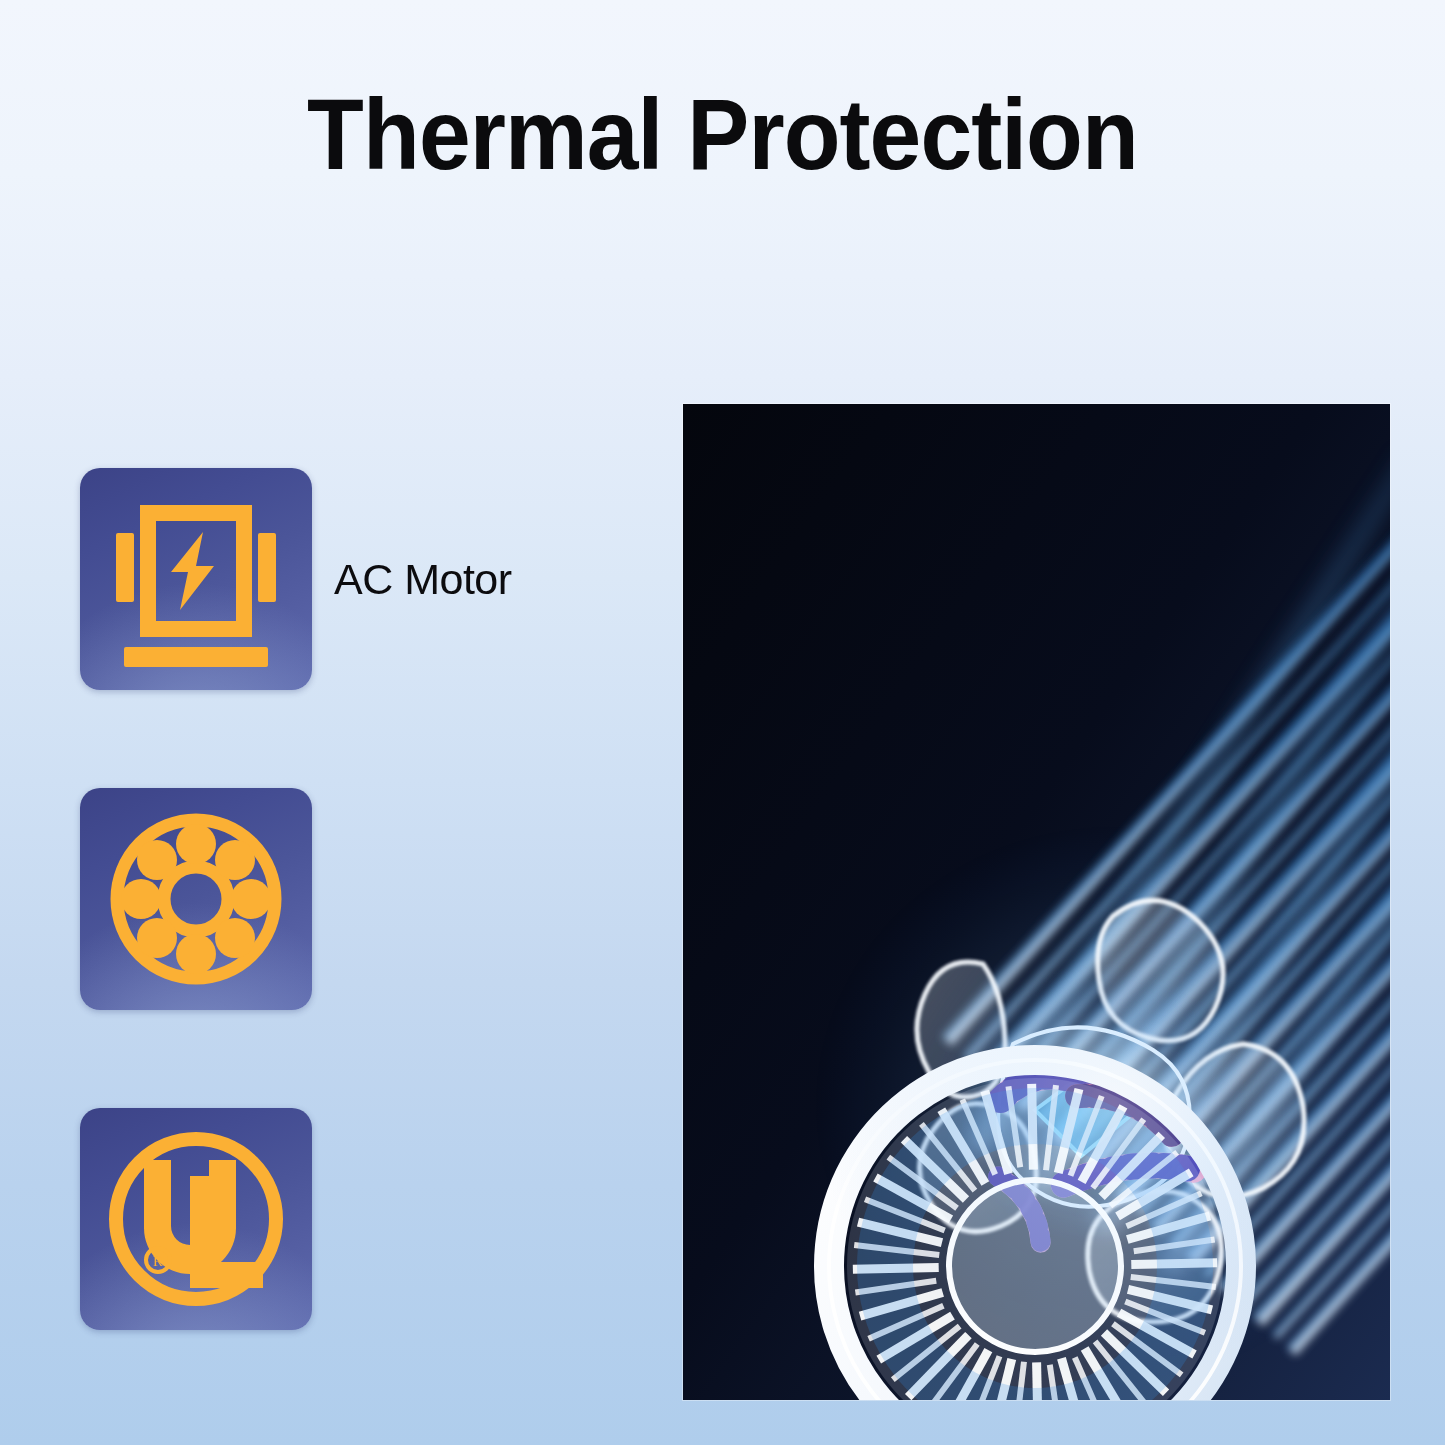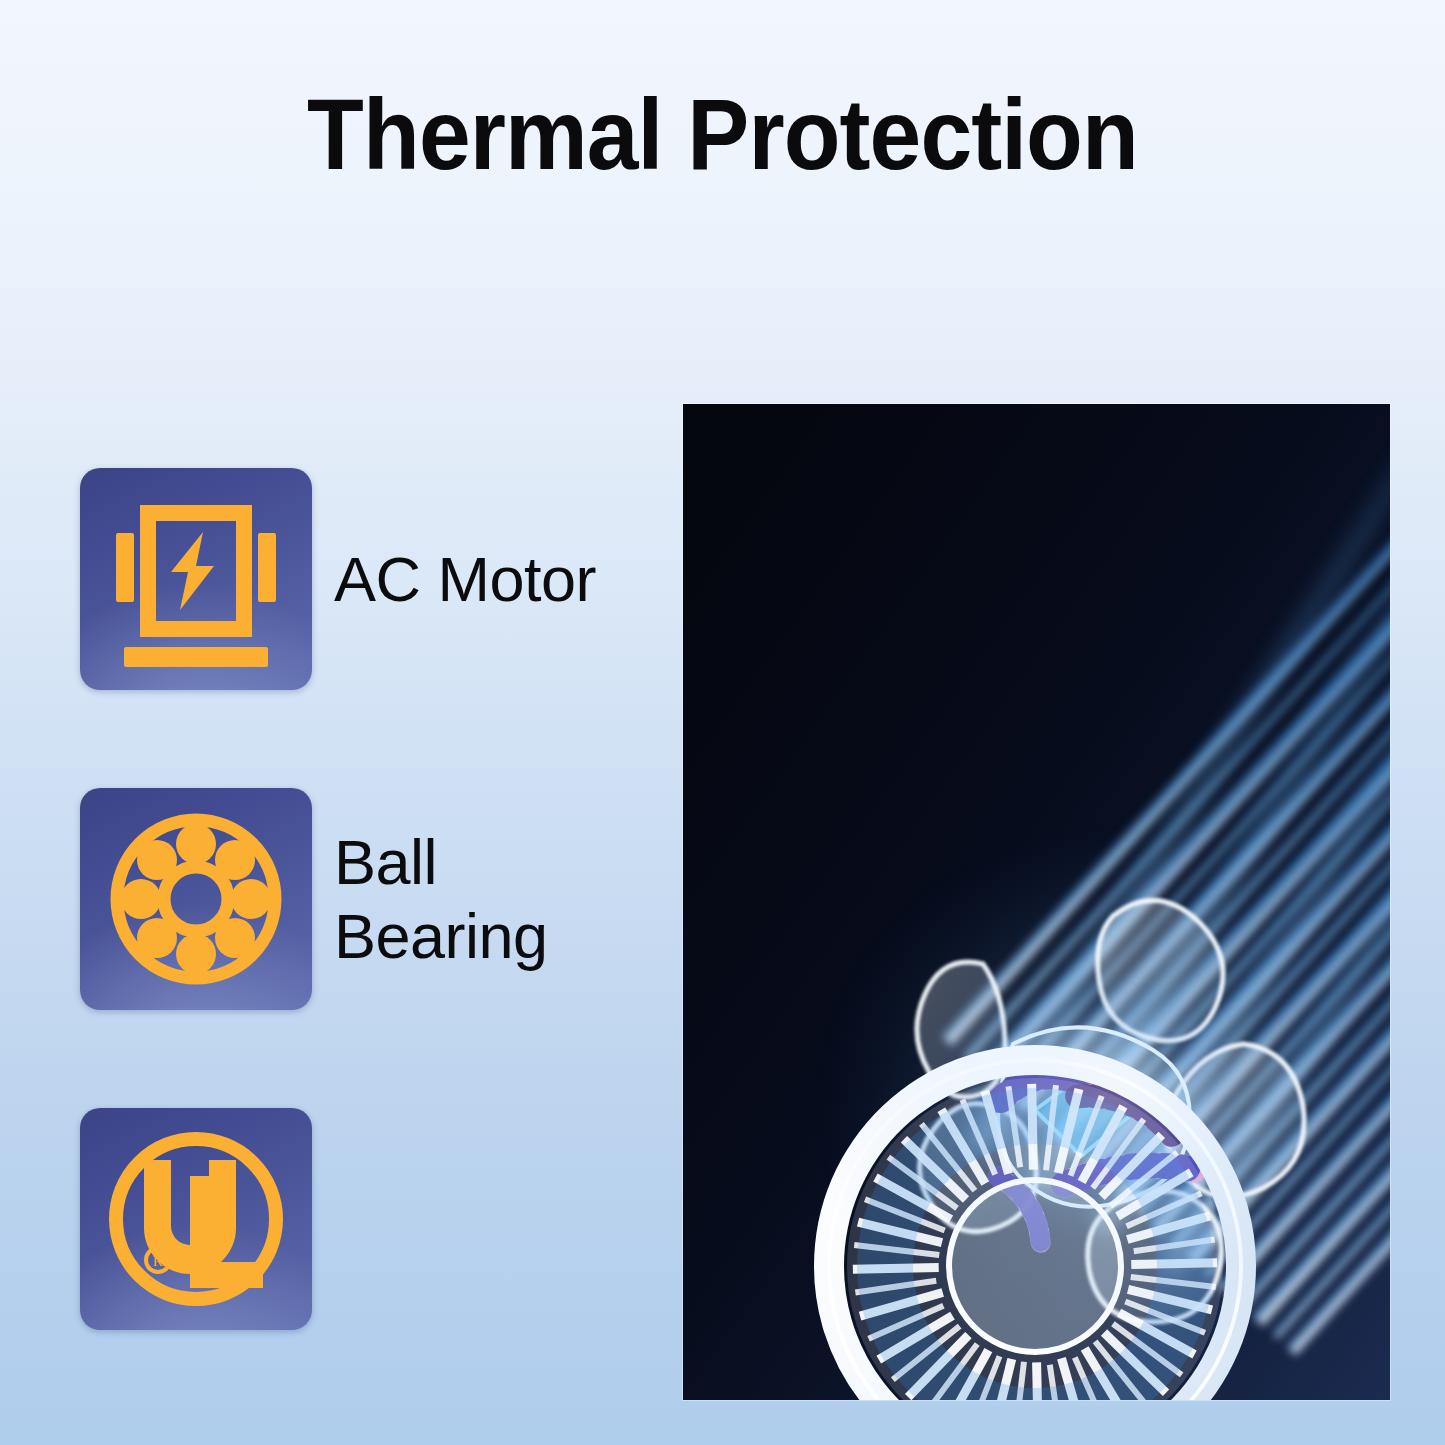--- a/index.html
+++ b/index.html
@@ -52,21 +52,21 @@
     background:
       radial-gradient(120% 110% at 50% 120%, rgba(150,170,215,0.55) 0%, rgba(150,170,215,0) 62%),
       linear-gradient(155deg, #3c4387 0%, #434c92 26%, #4b5599 50%, #545ea2 72%, #5e6aae 100%);
     box-shadow:0 2px 6px rgba(40,55,110,0.28);
     overflow:hidden;
   }
   .tile svg { position:absolute; left:0; top:0; width:100%; height:100%; }
 
   .feature-label {
     margin-left:22px;
-    font-size:63px;
+    font-size:43px;
     line-height:1.18;
     color:#0c0c0f;
     font-weight:normal;
     letter-spacing:-0.5px;
     white-space:pre-line;
   }
 
   
   #product-photo {
     position:absolute;
@@ -117,22 +117,20 @@
           <circle cx="155" cy="72" r="20"></circle>
           <circle cx="171" cy="111" r="20"></circle>
           <circle cx="155" cy="150" r="20"></circle>
           <circle cx="116" cy="166" r="20"></circle>
           <circle cx="77" cy="150" r="20"></circle>
           <circle cx="61" cy="111" r="20"></circle>
           <circle cx="77" cy="72" r="20"></circle>
         </g>
       </svg>
     </div>
-    <div class="feature-label">Ball
-Bearing</div>
   </div>
 
   <div class="feature-row">
     <div class="tile">
       <svg viewBox="0 0 232 222">
         <circle cx="116" cy="111" r="80" fill="none" stroke="#fbb034" stroke-width="14"></circle>
 
         <path d="M64 52 h27 v66 a19 19 0 0 0 38 0 v-66 h27 v68
                  a46 46 0 0 1 -92 0 z" fill="#fbb034"></path>
 

